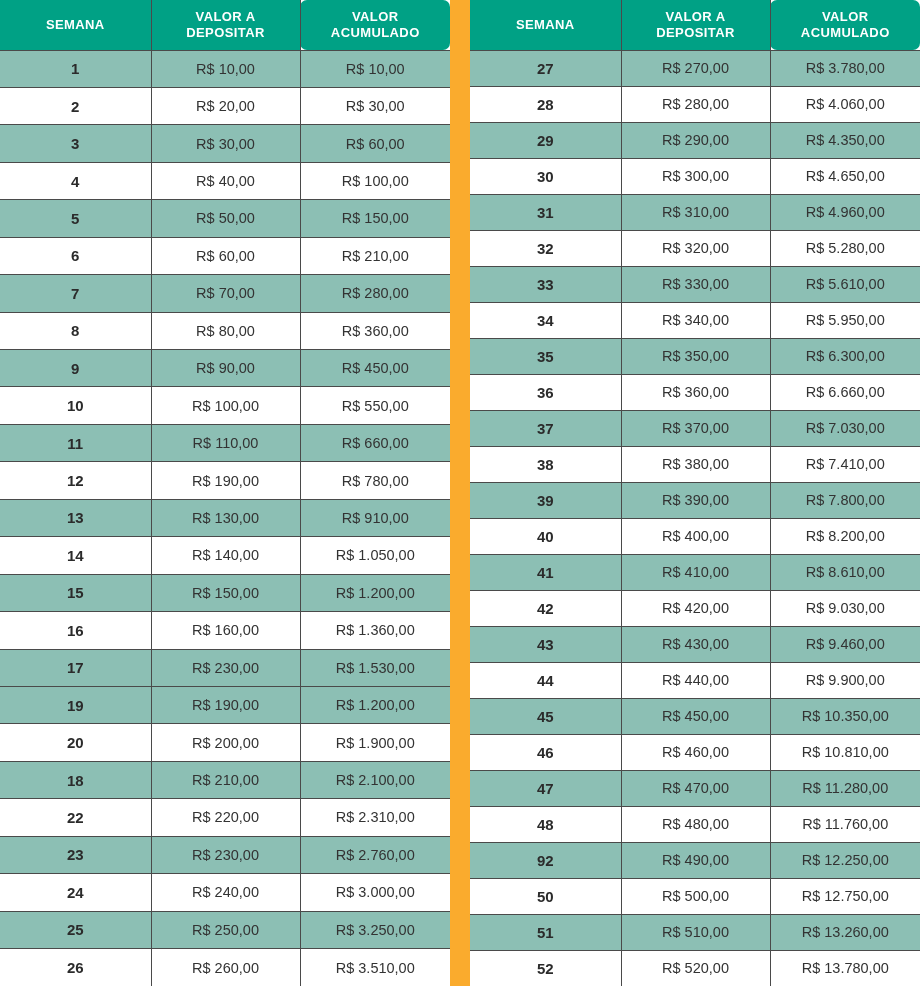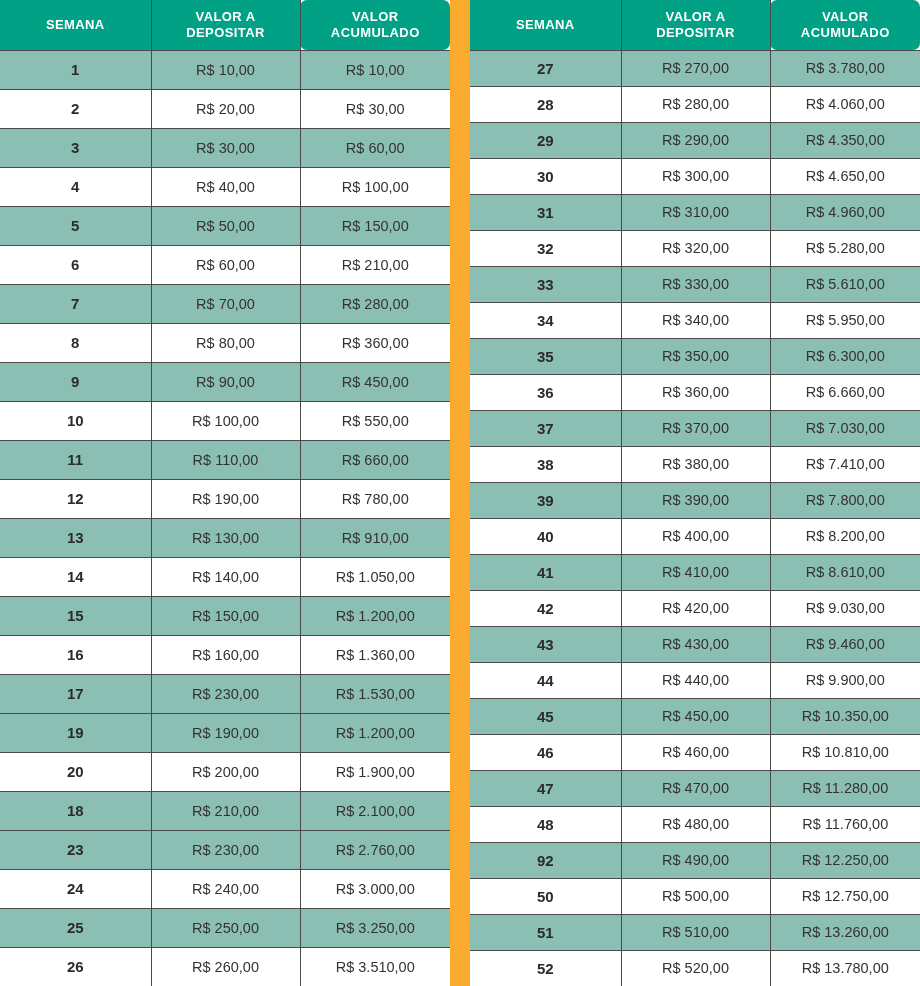--- a/index.html
+++ b/index.html
@@ -199,20 +199,25 @@
           <tr>
             <td class="first week">20</td>
             <td class="">R$ 200,00</td>
             <td class="last">R$ 1.900,00</td>
           </tr>
           <tr class="alt">
             <td class="first week">18</td>
             <td class="">R$ 210,00</td>
             <td class="last">R$ 2.100,00</td>
           </tr>
+          <tr>
+            <td class="first week">22</td>
+            <td class="">R$ 220,00</td>
+            <td class="last">R$ 2.310,00</td>
+          </tr>
           <tr class="alt">
             <td class="first week">23</td>
             <td class="">R$ 230,00</td>
             <td class="last">R$ 2.760,00</td>
           </tr>
           <tr>
             <td class="first week">24</td>
             <td class="">R$ 240,00</td>
             <td class="last">R$ 3.000,00</td>
           </tr>

